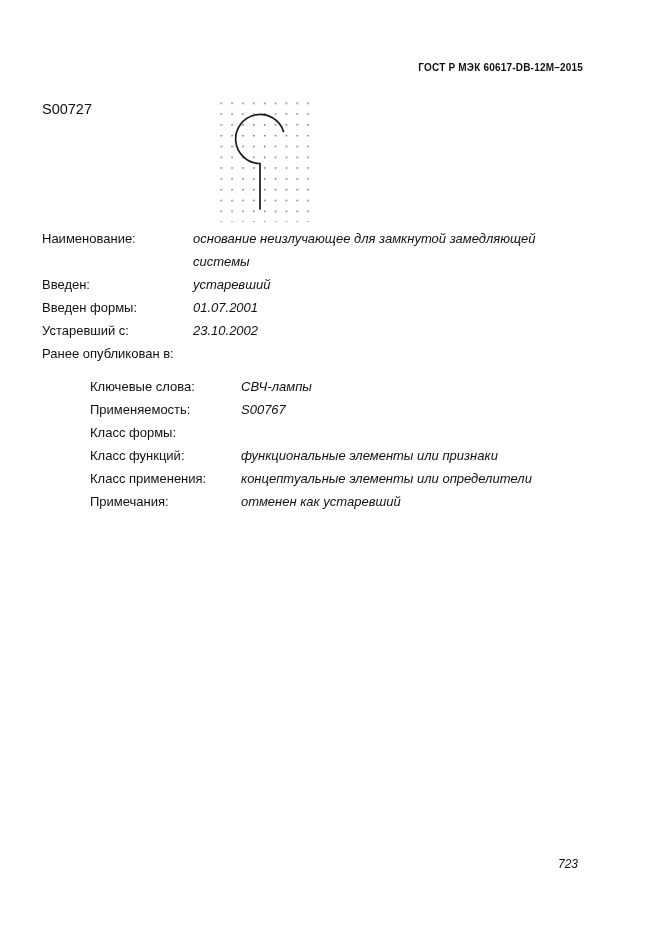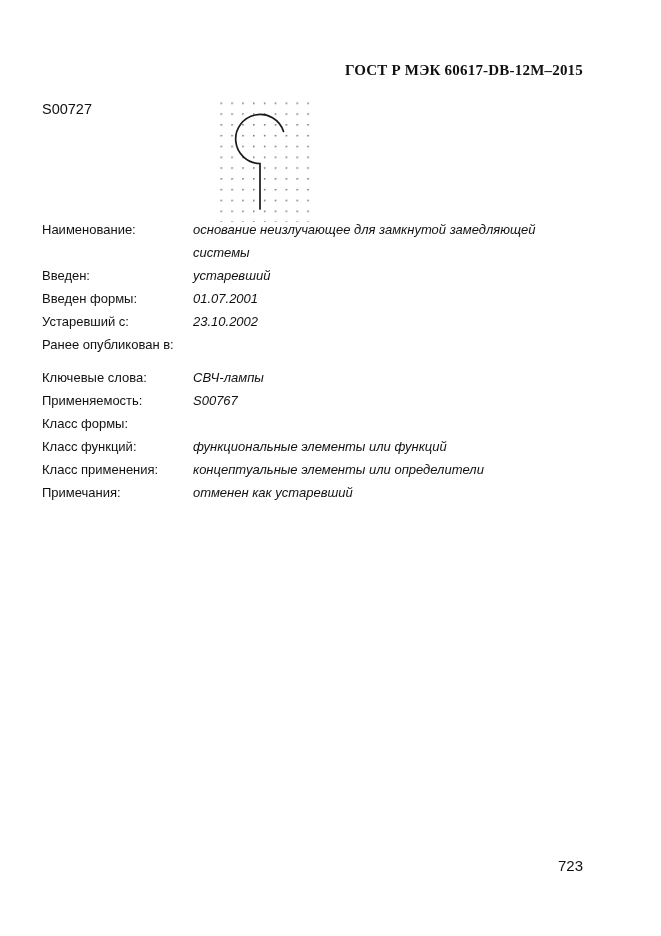--- a/index.html
+++ b/index.html
@@ -7,61 +7,61 @@
     width: 661px; height: 936px;
     background: #ffffff;
     font-family: "Liberation Sans", sans-serif;
     color: #111111;
     position: relative;
     overflow: hidden;
   }
   .doc-header {
     position: absolute;
     top: 62px; right: 78px;
-    font-size: 15px;
+    font-size: 10px;
     font-weight: bold;
     letter-spacing: 0.2px;
     white-space: nowrap;
-    font-family: Liberation Serif, serif;
   }
   .symbol-id {
     position: absolute;
     top: 101px; left: 42px;
     font-size: 14.5px;
     font-weight: normal;
   }
   .symbol-figure {
     position: absolute;
     left: 219px; top: 98px;
     width: 92px; height: 124px;
   }
   .fields {
     position: absolute;
-    left: 42px; top: 218px;
+    left: 42px; top: 227px;
     width: 530px;
   }
   .field-row { display: flex; align-items: flex-start; }
   .flabel {
     flex: 0 0 151px;
     width: 151px;
     font-size: 13px;
     line-height: 23px;
     white-space: nowrap;
   }
   .fvalue {
     font-size: 13px;
     line-height: 23px;
     max-width: 356px;
     font-style: italic;
   }
-  .fields-group2 { margin-top: 10px; }
+  .fields-group2 { margin-top: 10px; margin-left: 48px; }
   .page-number {
     position: absolute;
     left: 558px; top: 857px;
-    font-size: 15px;
+    font-size: 12px;
+    font-style: italic;
   }
 </style>
 </head>
 <body>
 
 <div class="doc-header">ГОСТ Р МЭК 60617-DB-12M–2015</div>
 
 <div class="symbol-id">S00727</div>
 
 <div class="symbol-figure">
@@ -104,21 +104,21 @@
     </div>
     <div class="field-row">
       <div class="flabel">Применяемость:</div>
       <div class="fvalue">S00767</div>
     </div>
     <div class="field-row">
       <div class="flabel">Класс формы:</div>
     </div>
     <div class="field-row">
       <div class="flabel">Класс функций:</div>
-      <div class="fvalue">функциональные элементы или функций</div>
+      <div class="fvalue">функциональные элементы или признаки</div>
     </div>
     <div class="field-row">
       <div class="flabel">Класс применения:</div>
       <div class="fvalue">концептуальные элементы или определители</div>
     </div>
     <div class="field-row">
       <div class="flabel">Примечания:</div>
       <div class="fvalue">отменен как устаревший</div>
     </div>
   </div>

